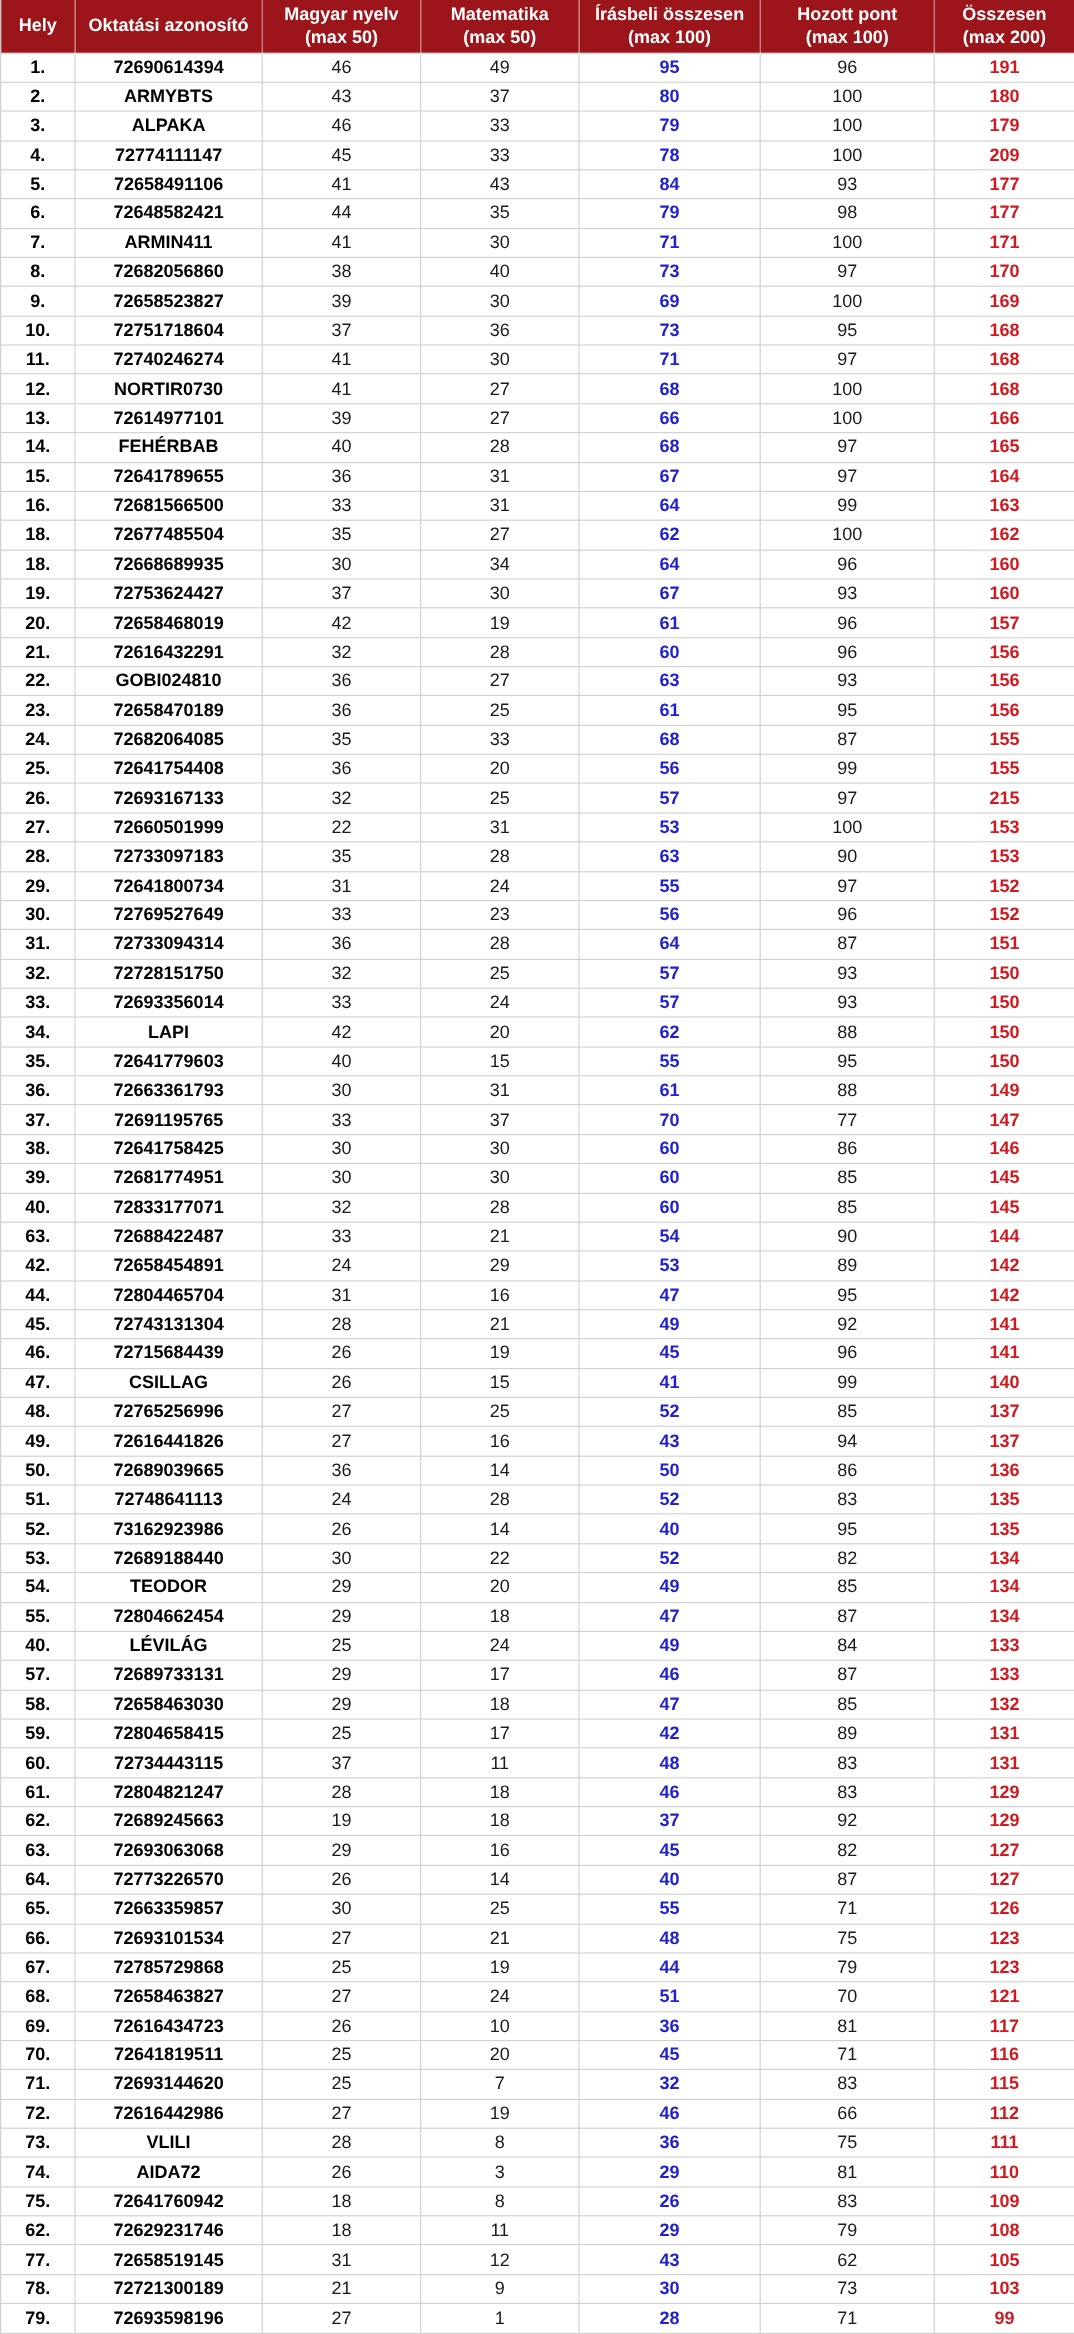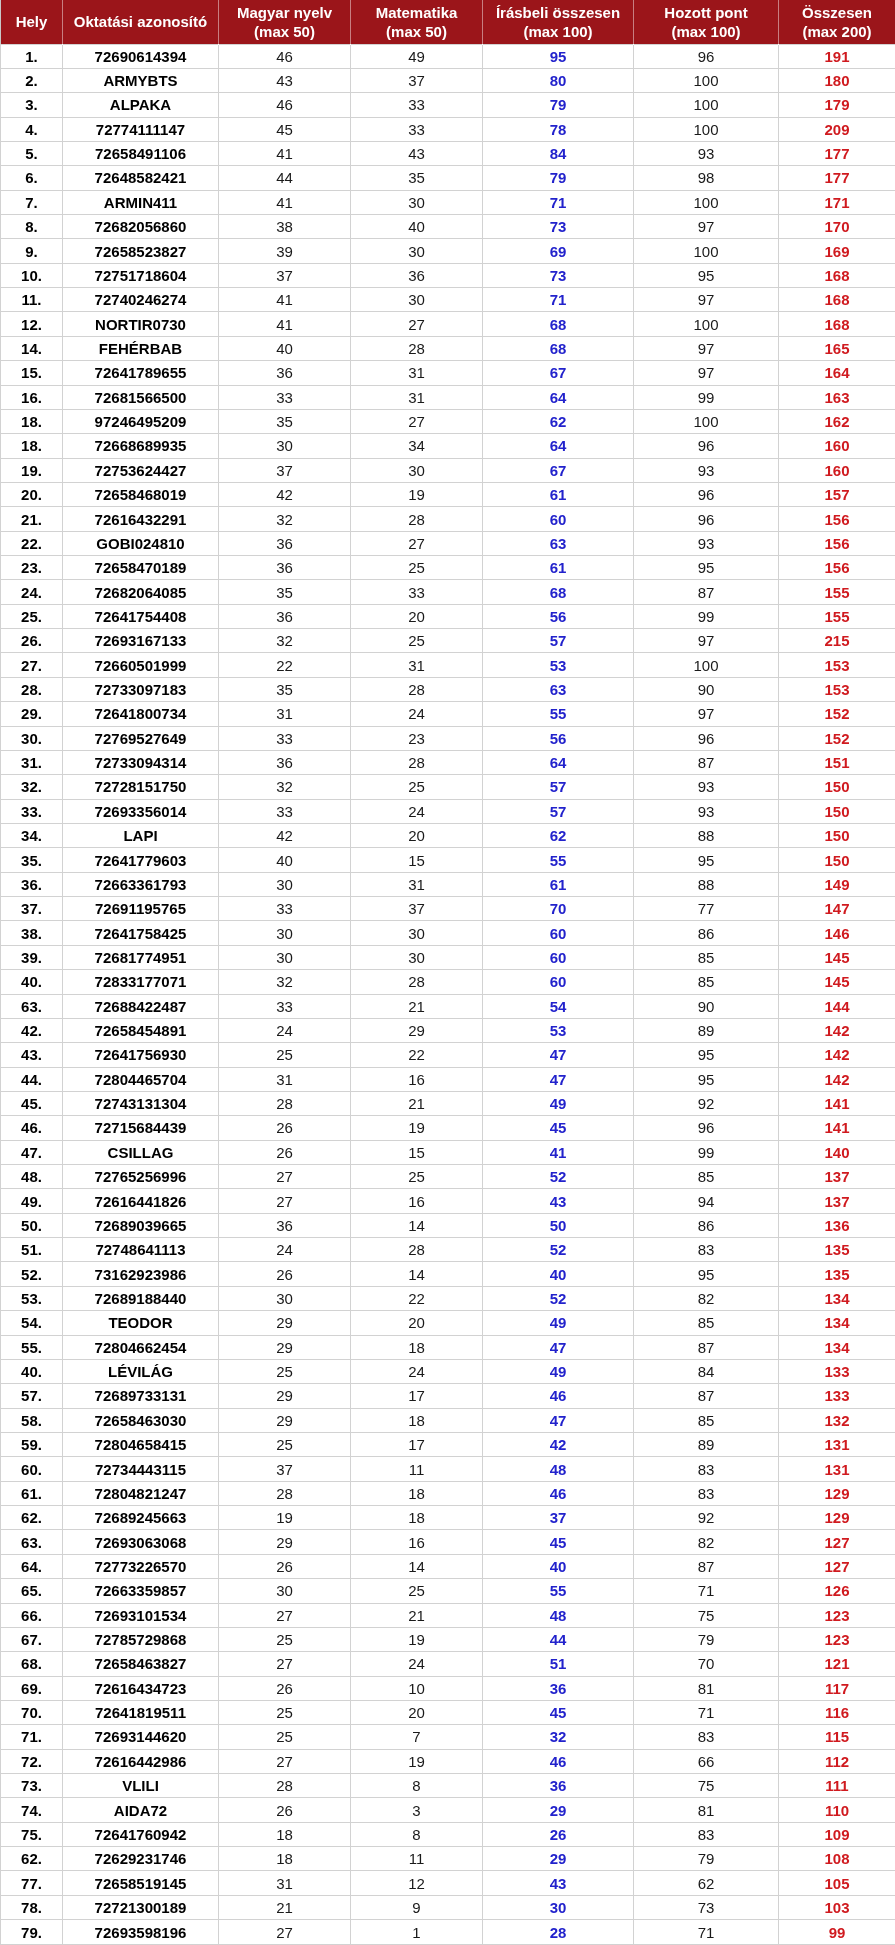--- a/index.html
+++ b/index.html
@@ -204,20 +204,29 @@
       <tr>
         <td class="rank">12.</td>
         <td class="id">NORTIR0730</td>
         <td class="num">41</td>
         <td class="num">27</td>
         <td class="written">68</td>
         <td class="num">100</td>
         <td class="total">168</td>
       </tr>
       <tr>
+        <td class="rank">13.</td>
+        <td class="id">72614977101</td>
+        <td class="num">39</td>
+        <td class="num">27</td>
+        <td class="written">66</td>
+        <td class="num">100</td>
+        <td class="total">166</td>
+      </tr>
+      <tr>
         <td class="rank">14.</td>
         <td class="id">FEHÉRBAB</td>
         <td class="num">40</td>
         <td class="num">28</td>
         <td class="written">68</td>
         <td class="num">97</td>
         <td class="total">165</td>
       </tr>
       <tr>
         <td class="rank">15.</td>
@@ -232,21 +241,21 @@
         <td class="rank">16.</td>
         <td class="id">72681566500</td>
         <td class="num">33</td>
         <td class="num">31</td>
         <td class="written">64</td>
         <td class="num">99</td>
         <td class="total">163</td>
       </tr>
       <tr>
         <td class="rank">18.</td>
-        <td class="id">97246495209</td>
+        <td class="id">72677485504</td>
         <td class="num">35</td>
         <td class="num">27</td>
         <td class="written">62</td>
         <td class="num">100</td>
         <td class="total">162</td>
       </tr>
       <tr>
         <td class="rank">18.</td>
         <td class="id">72668689935</td>
         <td class="num">30</td>
@@ -465,29 +474,20 @@
       <tr>
         <td class="rank">42.</td>
         <td class="id">72658454891</td>
         <td class="num">24</td>
         <td class="num">29</td>
         <td class="written">53</td>
         <td class="num">89</td>
         <td class="total">142</td>
       </tr>
       <tr>
-        <td class="rank">43.</td>
-        <td class="id">72641756930</td>
-        <td class="num">25</td>
-        <td class="num">22</td>
-        <td class="written">47</td>
-        <td class="num">95</td>
-        <td class="total">142</td>
-      </tr>
-      <tr>
         <td class="rank">44.</td>
         <td class="id">72804465704</td>
         <td class="num">31</td>
         <td class="num">16</td>
         <td class="written">47</td>
         <td class="num">95</td>
         <td class="total">142</td>
       </tr>
       <tr>
         <td class="rank">45.</td>

